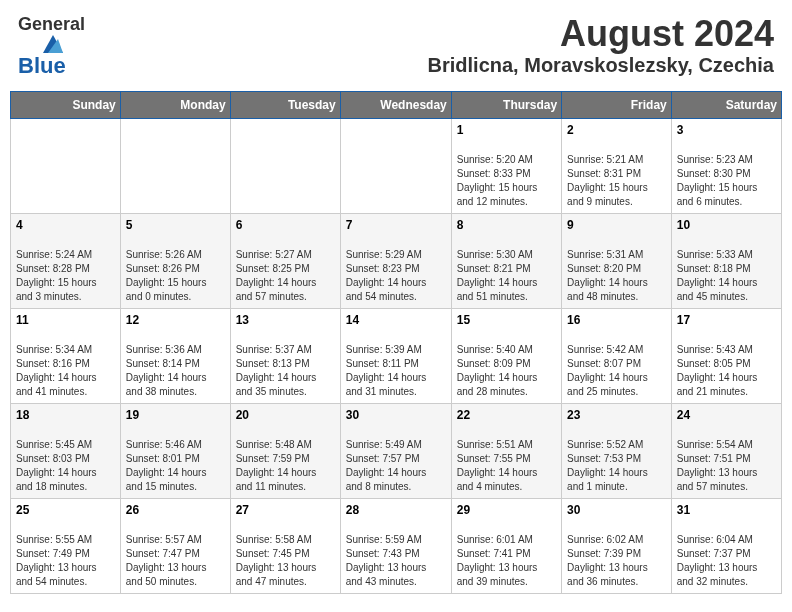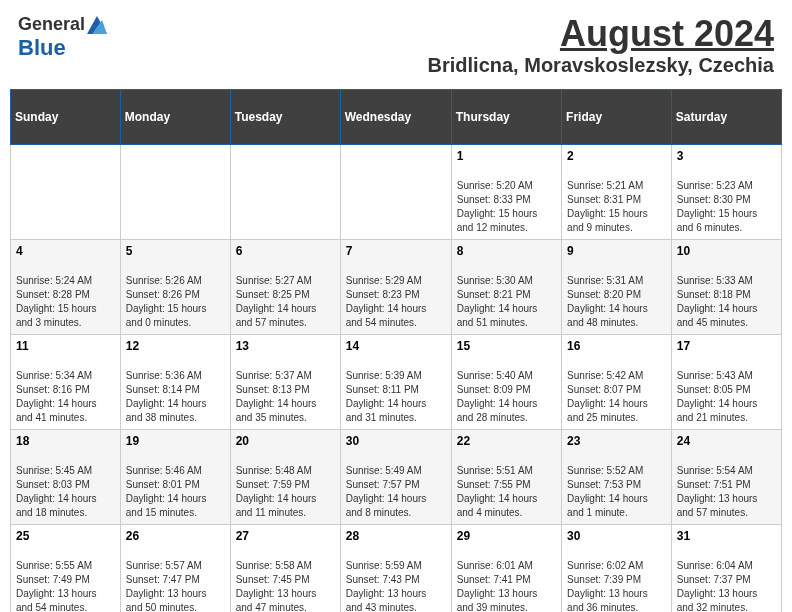--- a/index.html
+++ b/index.html
@@ -18,20 +18,21 @@
       padding: 4px 8px;
     }
     .logo {
       display: flex;
       flex-direction: column;
       align-items: flex-start;
     }
     .logo-text {
       display: flex;
       align-items: center;
+      flex-direction: column;
     }
     .logo-general {
       font-size: 18px;
       font-weight: bold;
       color: #333;
     }
     .logo-blue {
       font-size: 22px;
       font-weight: bold;
       color: #1a5fa8;
@@ -42,37 +43,36 @@
       margin-left: 2px;
     }
     .title-area {
       text-align: right;
     }
     .month-title {
       font-size: 36px;
       font-weight: bold;
       color: #333;
       line-height: 1.1;
-      text-decoration: underline;
     }
     .location {
       font-size: 20px;
       color: #333;
       font-weight: bold;
     }
     .calendar {
       width: 100%;
       border-collapse: collapse;
       font-size: 11px;
     }
     .calendar th {
-      background-color: #404040;
+      background-color: #737373;
       color: #fff;
-      padding: 20px 4px;
-      text-align: left;
+      padding: 6px 4px;
+      text-align: right;
       font-size: 12px;
       border: 1px solid #1a5fa8;
     }
     .calendar td {
       border: 1px solid #ccc;
       vertical-align: top;
       padding: 4px 5px;
       width: 113px;
       min-height: 80px;
       background: #fff;

